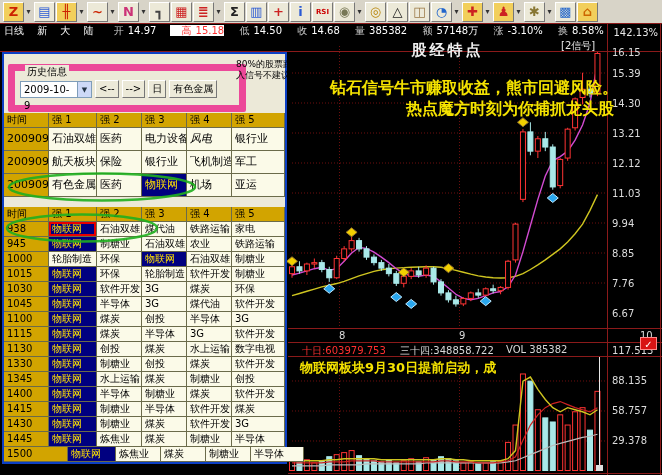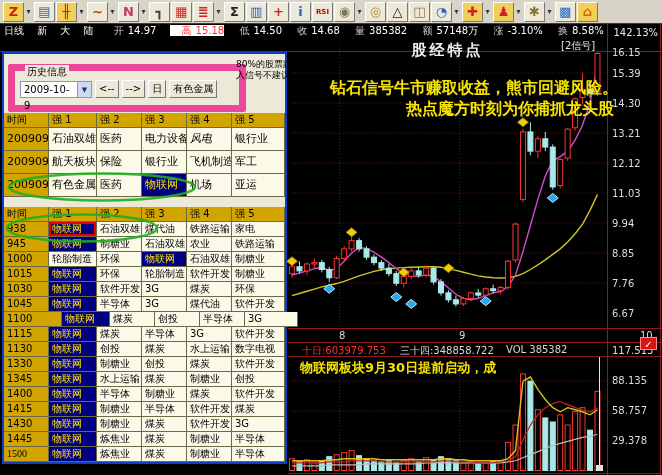--- a/index.html
+++ b/index.html
@@ -488,21 +488,21 @@
         </div>
         <div class="trow">
           <div class="cell tcell" style="width: 45px;">1045</div>
           <div class="cell dcell hot" style="width: 48px;">物联网</div>
           <div class="cell dcell" style="width: 45px;">半导体</div>
           <div class="cell dcell" style="width: 45px;">3G</div>
           <div class="cell dcell" style="width: 45px;">煤代油</div>
           <div class="cell dcell" style="width: 53px;">软件开发</div>
         </div>
         <div class="trow">
-          <div class="cell tcell" style="width: 58px;">1100</div>
+          <div class="cell tcell" style="width: 45px;">1100</div>
           <div class="cell dcell hot" style="width: 48px;">物联网</div>
           <div class="cell dcell" style="width: 45px;">煤炭</div>
           <div class="cell dcell" style="width: 45px;">创投</div>
           <div class="cell dcell" style="width: 45px;">半导体</div>
           <div class="cell dcell" style="width: 53px;">3G</div>
         </div>
         <div class="trow">
           <div class="cell tcell" style="width: 45px;">1115</div>
           <div class="cell dcell hot" style="width: 48px;">物联网</div>
           <div class="cell dcell" style="width: 45px;">煤炭</div>
@@ -560,21 +560,21 @@
         </div>
         <div class="trow">
           <div class="cell tcell" style="width: 45px;">1445</div>
           <div class="cell dcell hot" style="width: 48px;">物联网</div>
           <div class="cell dcell" style="width: 45px;">炼焦业</div>
           <div class="cell dcell" style="width: 45px;">煤炭</div>
           <div class="cell dcell" style="width: 45px;">制糖业</div>
           <div class="cell dcell" style="width: 53px;">半导体</div>
         </div>
         <div class="trow">
-          <div class="cell tcell" style="width: 45px; font-family: Liberation Serif, serif;">1500</div>
+          <div class="cell tcell" style="width: 64px;">1500</div>
           <div class="cell dcell hot" style="width: 48px;">物联网</div>
           <div class="cell dcell" style="width: 45px;">炼焦业</div>
           <div class="cell dcell" style="width: 45px;">煤炭</div>
           <div class="cell dcell" style="width: 45px;">制糖业</div>
           <div class="cell dcell" style="width: 53px;">半导体</div>
         </div>
       </div>
     <svg class="ellipses" width="285" height="412">
       <ellipse cx="98" cy="133" rx="93" ry="13.5" fill="none" stroke="#1faf1f" stroke-width="2.5" opacity="0.9"></ellipse>
       <ellipse cx="78" cy="174" rx="75" ry="13.5" fill="none" stroke="#1faf1f" stroke-width="2.5" opacity="0.9"></ellipse>

